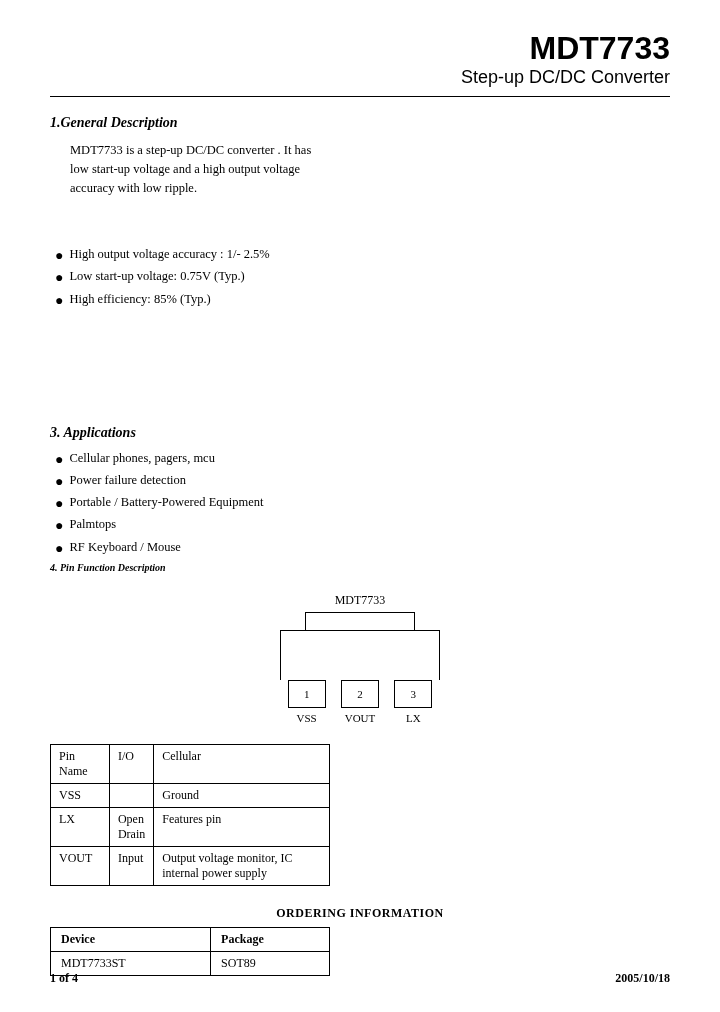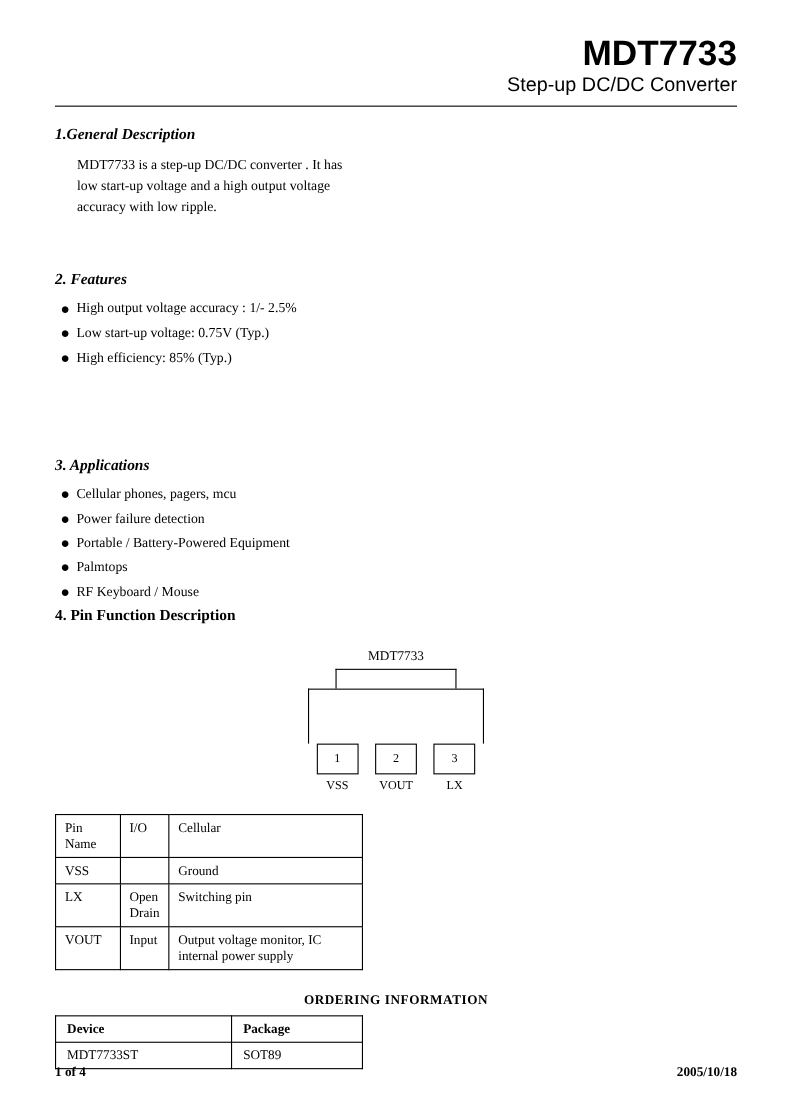--- a/index.html
+++ b/index.html
@@ -80,37 +80,38 @@
       margin-bottom: 4px;
       font-size: 12.5px;
     }
     .bullet {
       margin-right: 6px;
       font-size: 14px;
       line-height: 1.3;
     }
     
     .apps-section {
-      margin-top: 80px;
+      margin-top: 115px;
     }
     .app-list {
       list-style: none;
       padding-left: 5px;
       margin-top: 6px;
     }
     .app-list li {
       display: flex;
       align-items: flex-start;
       margin-bottom: 4px;
       font-size: 12.5px;
     }
     
     .pin-section-heading {
-      font-weight: bold;
-      font-size: 14px;
+      font-style: italic;
+      font-weight: bold;
+      font-size: 10px;
       margin-bottom: 20px;
     }
     
     .ic-diagram {
       text-align: center;
       margin-bottom: 20px;
       margin-top: 10px;
     }
     .ic-label {
       font-size: 12px;
@@ -223,21 +224,20 @@
   <div class="two-col">
 
     <div class="left-col">
 
       <div>
         <div class="section-heading">1.General Description</div>
         <p class="gen-desc">MDT7733 is a step-up DC/DC converter . It has low start-up voltage and a high output voltage accuracy with low ripple.</p>
       </div>
 
       <div class="features-section">
-        <div class="section-heading">2. Features</div>
         <ul class="feature-list">
           <li>
             <span class="bullet">●</span>
             <span>High output voltage accuracy : 1/- 2.5%</span>
           </li>
           <li>
             <span class="bullet">●</span>
             <span>Low start-up voltage: 0.75V (Typ.)</span>
           </li>
           <li>
@@ -315,21 +315,21 @@
           </thead>
           <tbody>
             <tr>
               <td>VSS</td>
               <td></td>
               <td>Ground</td>
             </tr>
             <tr>
               <td>LX</td>
               <td style="white-space: pre-line;">Open<br>Drain</td>
-              <td>Switching pin</td>
+              <td>Features pin</td>
             </tr>
             <tr>
               <td>VOUT</td>
               <td>Input</td>
               <td>Output voltage monitor, IC internal power supply</td>
             </tr>
           </tbody>
         </table>
 
         <div class="ordering-section">

